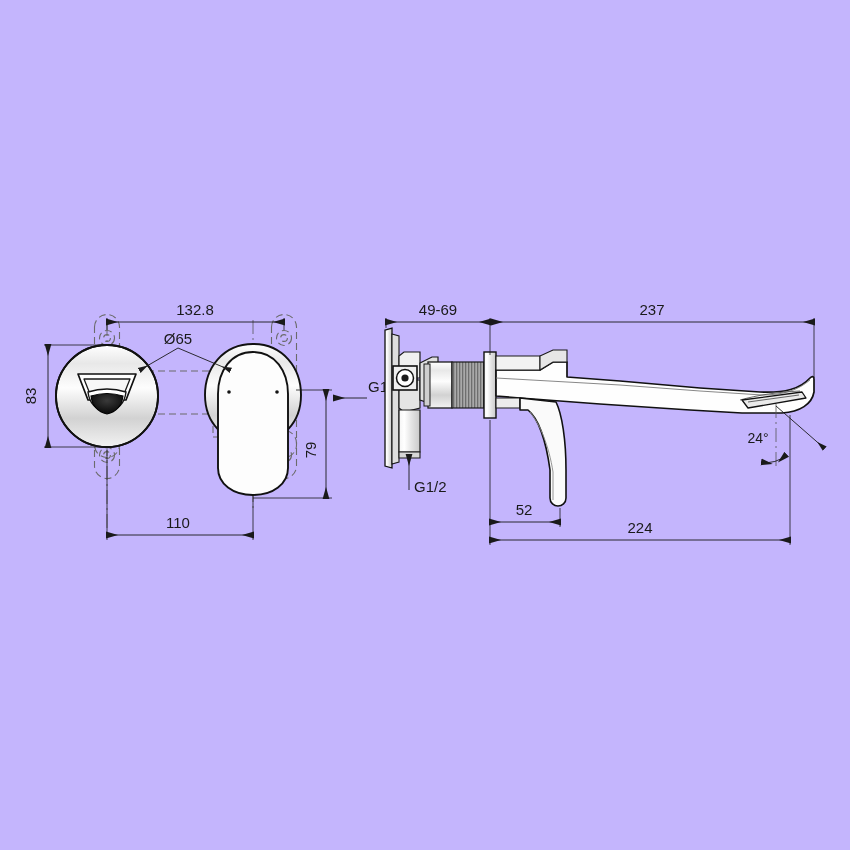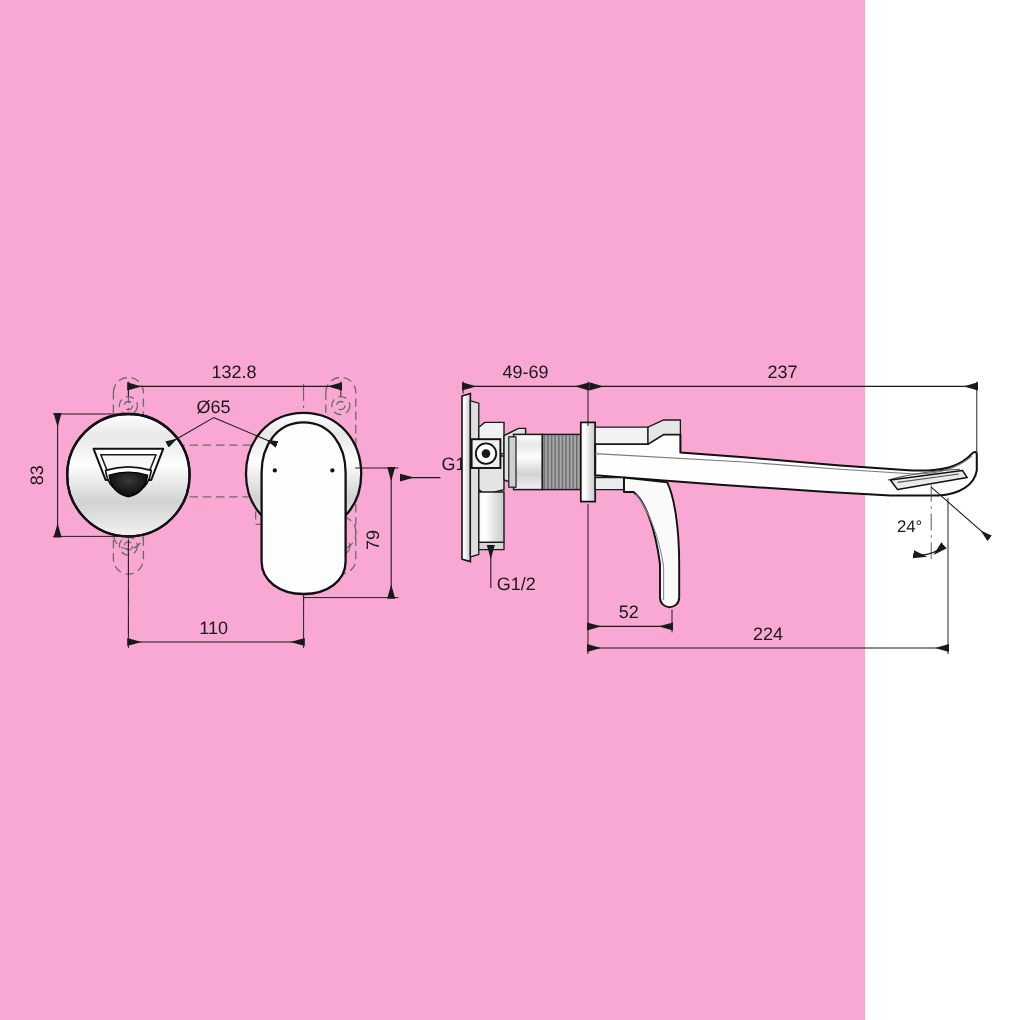--- a/index.html
+++ b/index.html
@@ -8,23 +8,23 @@
     background: #ffffff;
   }
   body {
     width: 850px;
     height: 850px;
     font-family: "Liberation Sans", sans-serif;
     overflow: hidden;
   }
   #sheet {
     position: relative;
-    width: 721px;
+    width: 850px;
     height: 850px;
-    background: #f9a8d4;
+    background: #c4b5fd;
   }
   svg.drawing {
     position: absolute;
     left: 0;
     top: 0;
     width: 850px;
     height: 850px;
     display: block;
   }
   .dim-text {

